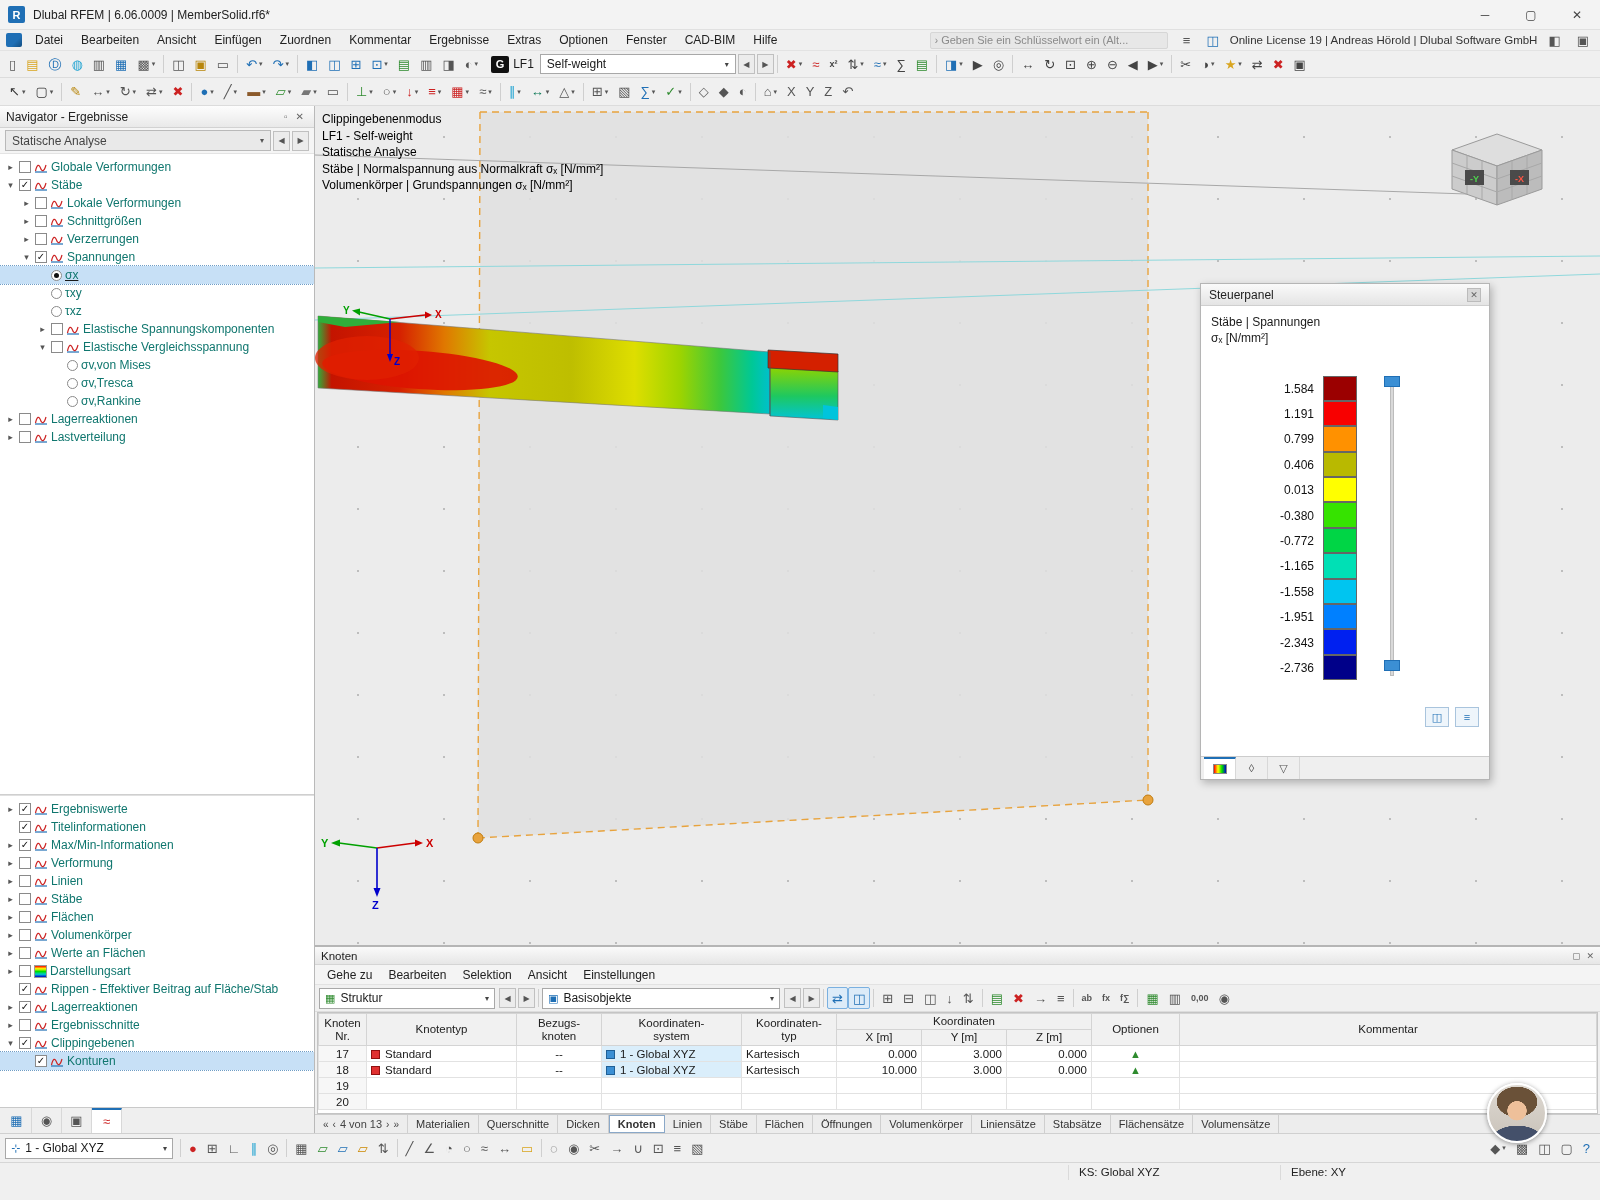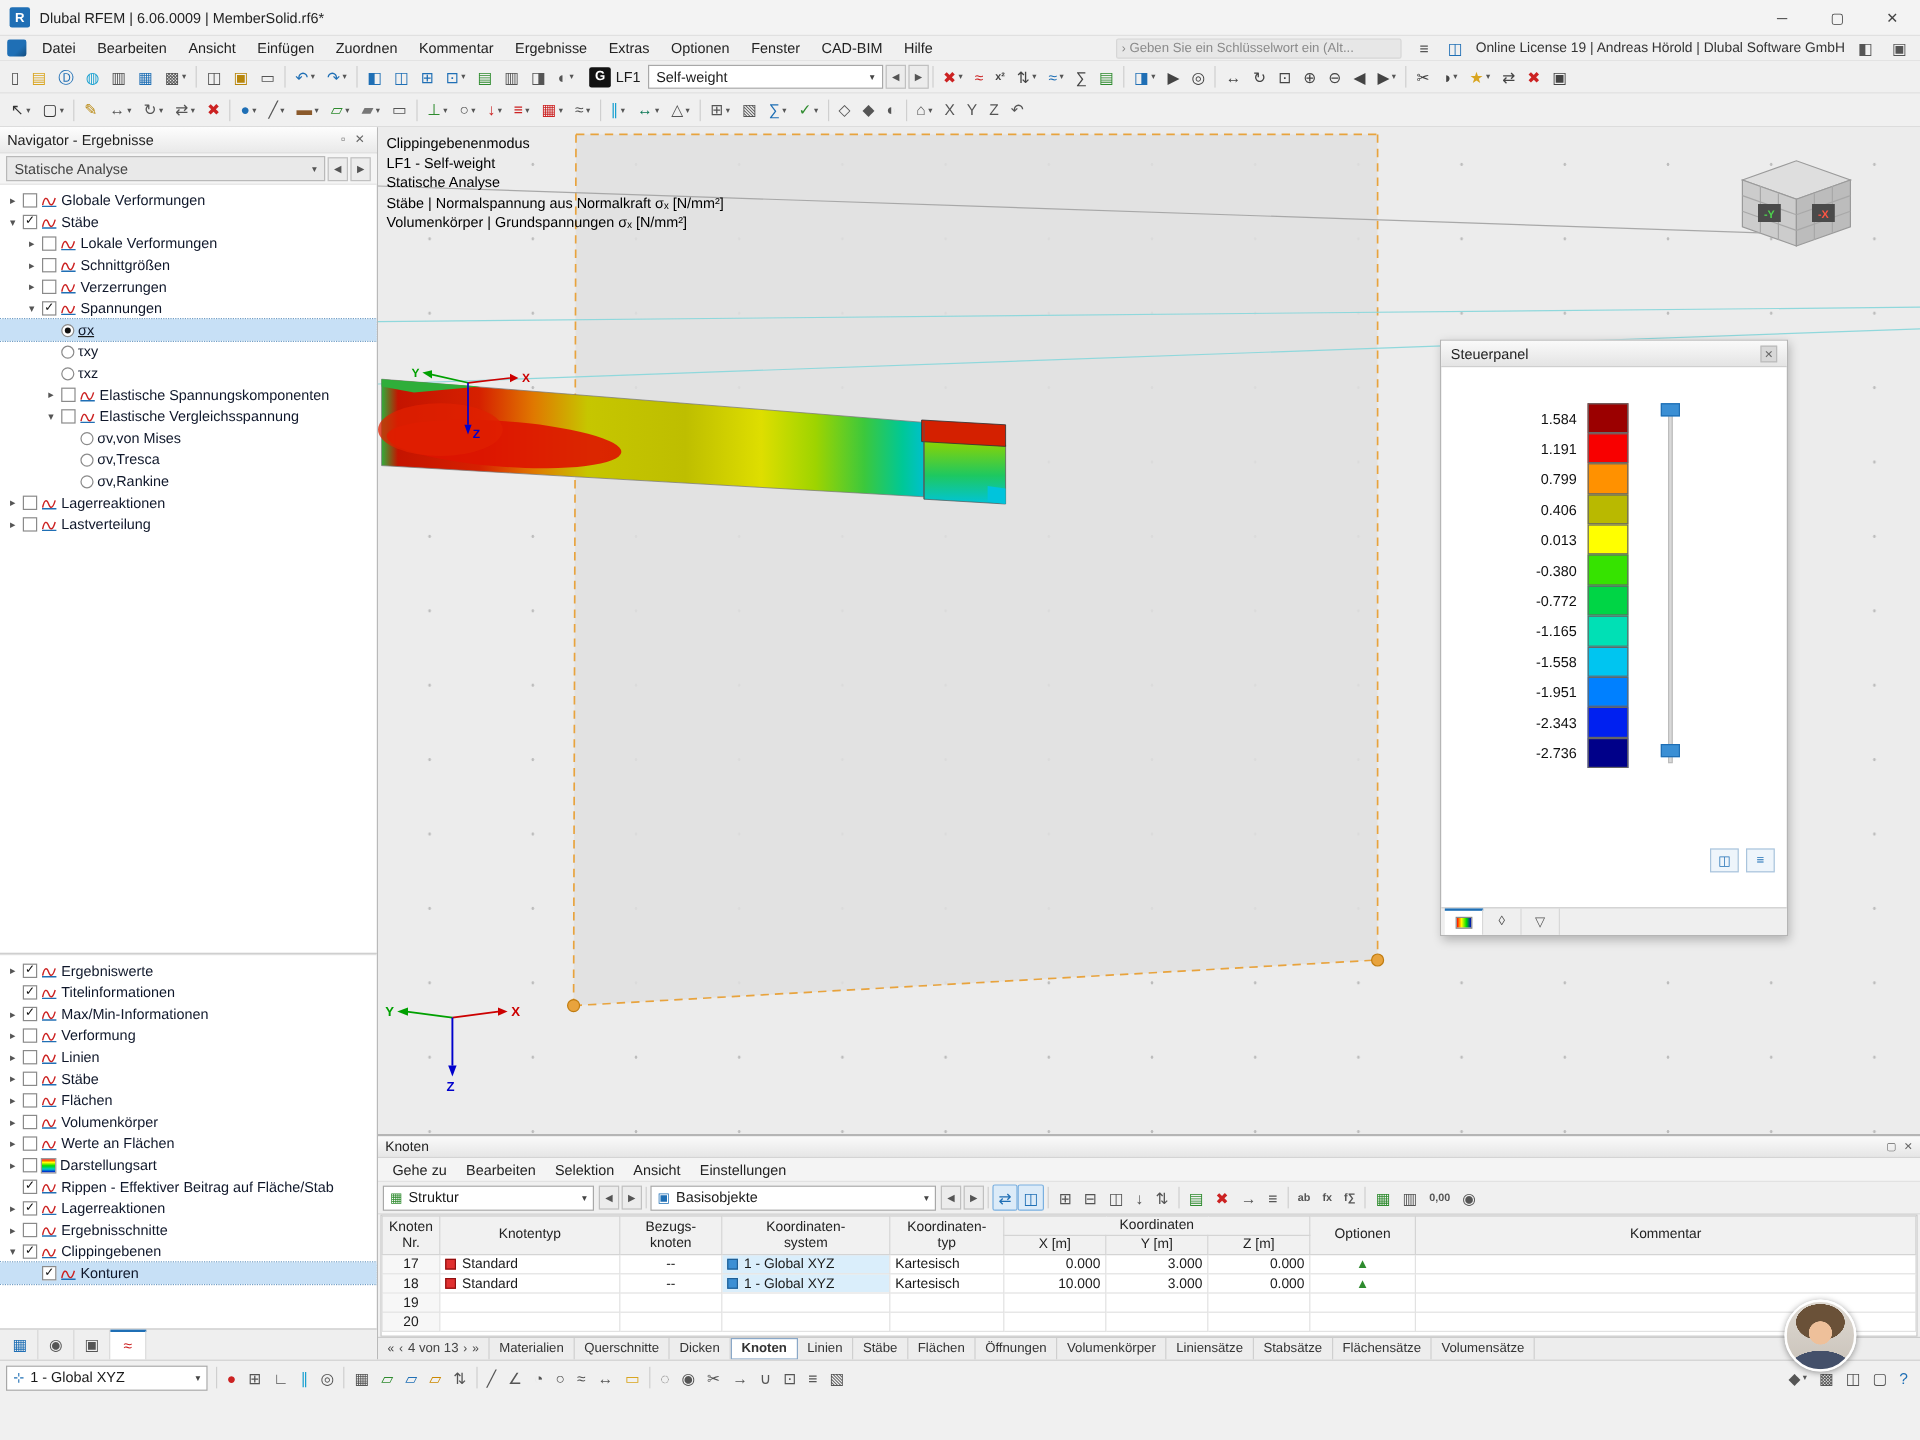--- a/index.html
+++ b/index.html
@@ -54,21 +54,21 @@
   #tree-split { height:2px; flex:none; background:#e0e0e0; border-top:1px solid #cfcfcf; }
   #tree2 { flex:1; overflow:hidden; padding-top:4px; }
   .trow { height:18px; display:flex; align-items:center; gap:3px; white-space:nowrap; }
   .trow.sel { background:#c7e0f6; outline:1px dotted #6f9dc6; }
   .exp { width:11px; font-size:9px; color:#555; text-align:center; flex:none; }
   .cb { width:12px; height:12px; border:1px solid #8a8a8a; background:#fff; font-size:10px; line-height:10px; text-align:center; color:#111; flex:none; }
   .rd { width:11px; height:11px; border:1px solid #8a8a8a; border-radius:50%; background:#fff; position:relative; flex:none; }
   .rd.on::after { content:""; position:absolute; left:2px; top:2px; width:5px; height:5px; border-radius:50%; background:#111; }
   .tic { width:14px; height:13px; flex:none; display:inline-flex; }
   .ric { width:13px; height:13px; flex:none; border:1px solid #999; background:linear-gradient(180deg,#f00,#ff0,#0d0,#0cc,#00c); }
-  .tlb { font-size:12px; color:#0f172a; }
+  .tlb { font-size:12px; color:#0f766e; }
   #navtabs { height:26px; flex:none; border-top:1px solid #c9c9c9; background:#efefef; display:flex; align-items:stretch; padding-left:2px; }
   .navtab { width:30px; display:flex; align-items:center; justify-content:center; border-right:1px solid #d8d8d8; font-size:13px; }
   .navtab.active { background:#fff; border-top:2px solid #1f6fb5; }
 
   
   #viewport { position:absolute; left:315px; top:106px; width:1285px; height:839px; background:#ececec; background-image:radial-gradient(circle,#bdbdbd 1px,transparent 1.4px); background-size:86px 62px; overflow:hidden; }
   #vp-svg { position:absolute; left:0; top:0; }
   #vp-overlay { position:absolute; left:7px; top:5px; line-height:16.5px; color:#000; font-size:12px; }
   #vp-status { position:absolute; left:7px; top:792px; line-height:16.5px; color:#000; font-size:12px; }
   .odash { stroke:#e8a33d; stroke-width:1.4; stroke-dasharray:7 5; fill:none; }
@@ -925,20 +925,24 @@
         <div>LF1 - Self-weight</div>
         <div>Statische Analyse</div>
         <div>Stäbe | Normalspannung aus Normalkraft σₓ [N/mm²]</div>
         <div>Volumenkörper | Grundspannungen σₓ [N/mm²]</div>
       </div>
 
     <div id="panel">
       <div id="panel-title">
         <span>Steuerpanel</span>
         <span class="ic">✕</span>
+      </div>
+      <div id="panel-sub">
+        <div>Stäbe | Spannungen</div>
+        <div>σₓ [N/mm²]</div>
       </div>
       <div id="legendwrap">
         <div id="legend">
             <div class="lrow">
               <span class="lval">1.584</span>
               <span class="lcol" style="background: rgb(155, 0, 0);"></span>
             </div>
             <div class="lrow">
               <span class="lval">1.191</span>
               <span class="lcol" style="background: rgb(248, 0, 0);"></span>
@@ -1309,16 +1313,20 @@
         </span>
         <span class="tbtn">
           <span class="g" style="color: rgb(85, 85, 85);">▢</span>
         </span>
         <span class="tbtn">
           <span class="g" style="color: rgb(31, 111, 181);">?</span>
         </span>
       </span>
   </div>
 
+  <div id="statusbar">
+    <span class="sseg" id="ks-label">KS: Global XYZ</span>
+    <span class="sseg" id="plane-label">Ebene: XY</span>
+  </div>
 
   <div id="avatar"></div>
 
 </div>
 
 </body></html>

